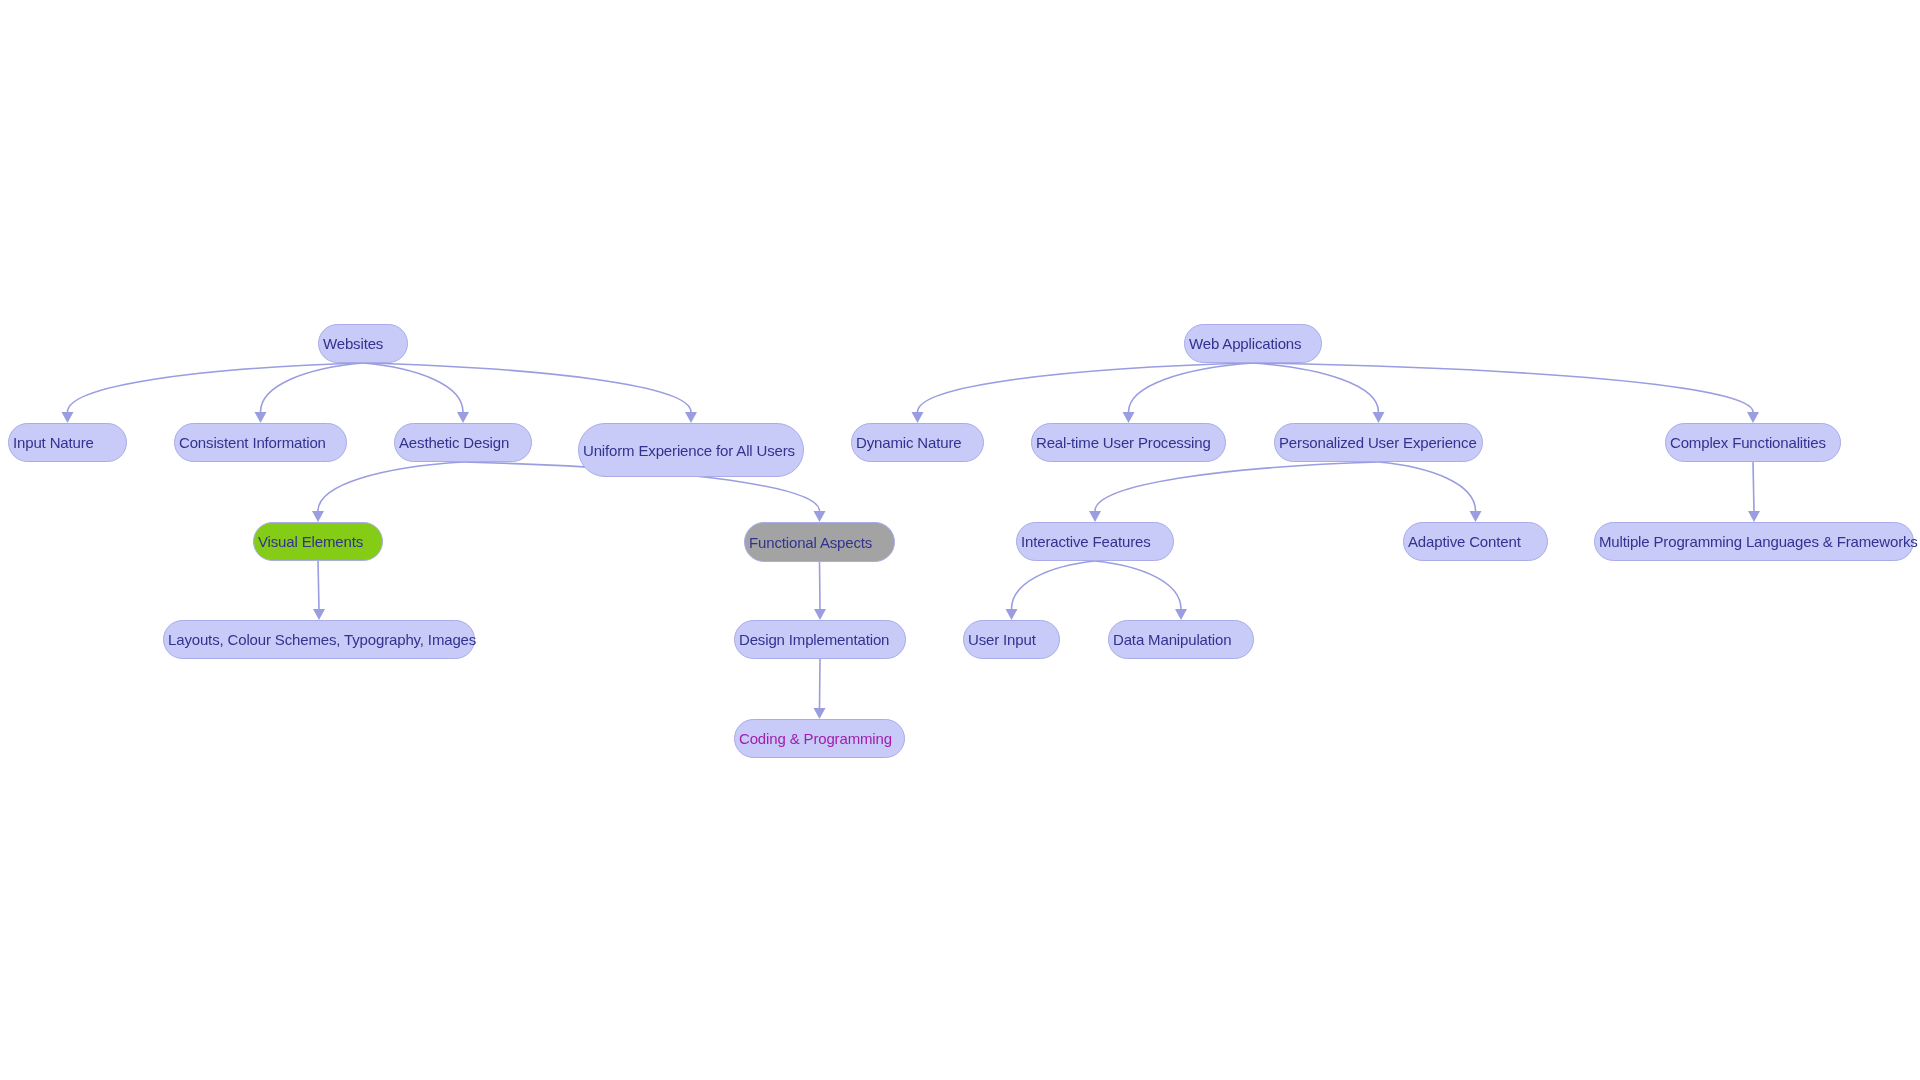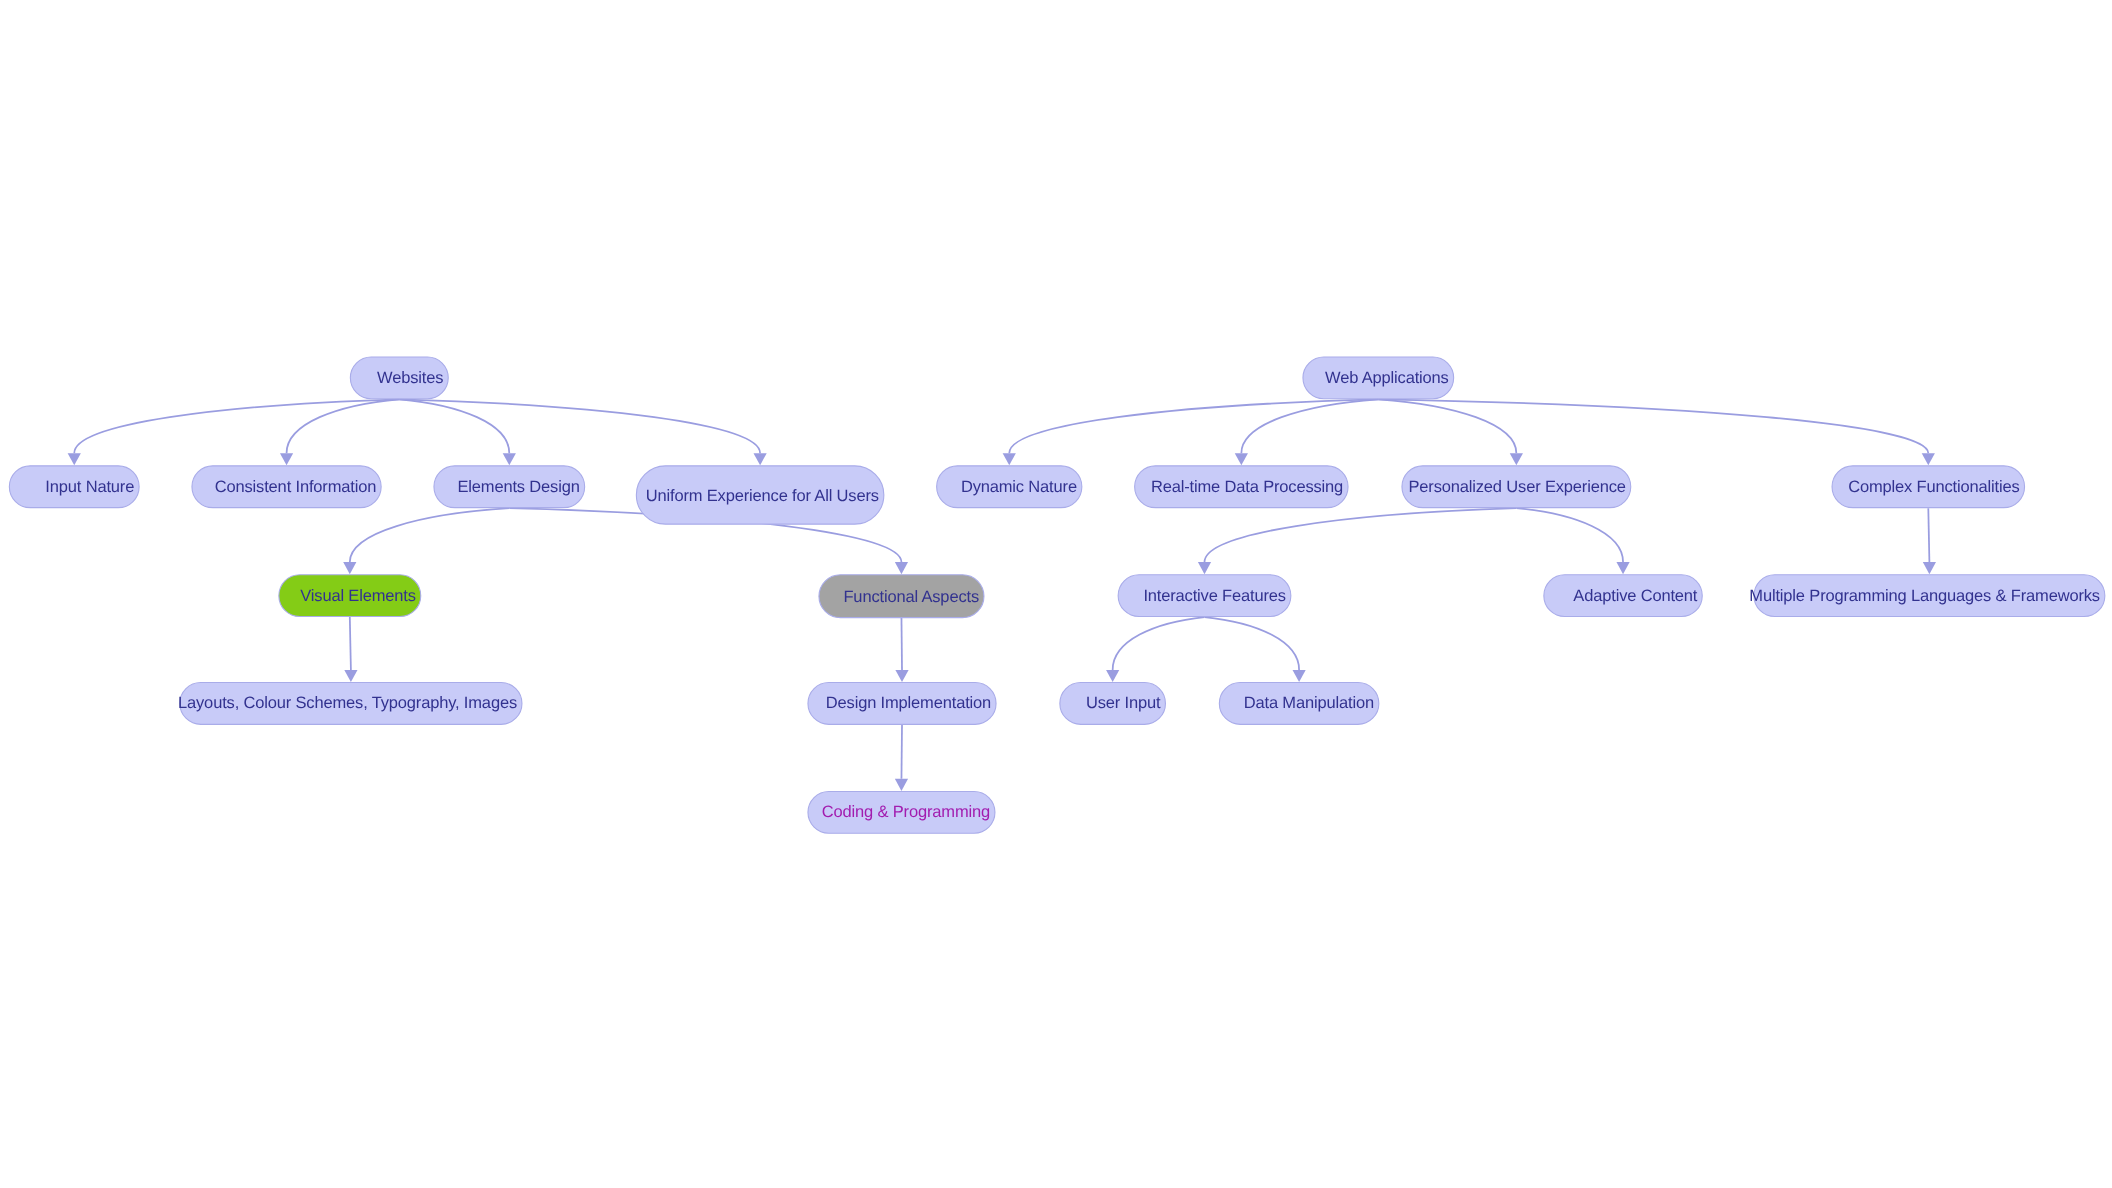--- a/index.html
+++ b/index.html
@@ -26,21 +26,21 @@
     top: 0;
     width: 1920px;
     height: 1080px;
     pointer-events: none;
   }
   .mm-node {
     position: absolute;
     box-sizing: border-box;
     display: flex;
     align-items: center;
-    justify-content: flex-end;
+    justify-content: flex-start;
     background: #c8cbf8;
     border: 1.1px solid #a9ace9;
     border-radius: 999px;
     color: #32328f;
     font-family: "Liberation Sans", sans-serif;
     font-size: 15px;
     line-height: 1;
     white-space: nowrap;
     letter-spacing: -0.15px;
     z-index: 2;
@@ -99,30 +99,30 @@
       <div class="mm-node" style="left: 1184px; top: 324px; width: 138px; height: 39px; background: rgb(200, 203, 248); border-color: rgb(169, 172, 233); color: rgb(50, 50, 143);">
         <span class="mm-label">Web Applications</span>
       </div>
       <div class="mm-node" style="left: 8px; top: 423px; width: 119px; height: 39px; background: rgb(200, 203, 248); border-color: rgb(169, 172, 233); color: rgb(50, 50, 143);">
         <span class="mm-label">Input Nature</span>
       </div>
       <div class="mm-node" style="left: 174px; top: 423px; width: 173px; height: 39px; background: rgb(200, 203, 248); border-color: rgb(169, 172, 233); color: rgb(50, 50, 143);">
         <span class="mm-label">Consistent Information</span>
       </div>
       <div class="mm-node" style="left: 394px; top: 423px; width: 138px; height: 39px; background: rgb(200, 203, 248); border-color: rgb(169, 172, 233); color: rgb(50, 50, 143);">
-        <span class="mm-label">Elements Design</span>
+        <span class="mm-label">Aesthetic Design</span>
       </div>
       <div class="mm-node" style="left: 578px; top: 423px; width: 226px; height: 54px; background: rgb(200, 203, 248); border-color: rgb(169, 172, 233); color: rgb(50, 50, 143);">
         <span class="mm-label">Uniform Experience for All Users</span>
       </div>
       <div class="mm-node" style="left: 851px; top: 423px; width: 133px; height: 39px; background: rgb(200, 203, 248); border-color: rgb(169, 172, 233); color: rgb(50, 50, 143);">
         <span class="mm-label">Dynamic Nature</span>
       </div>
       <div class="mm-node" style="left: 1031px; top: 423px; width: 195px; height: 39px; background: rgb(200, 203, 248); border-color: rgb(169, 172, 233); color: rgb(50, 50, 143);">
-        <span class="mm-label">Real-time Data Processing</span>
+        <span class="mm-label">Real-time User Processing</span>
       </div>
       <div class="mm-node" style="left: 1274px; top: 423px; width: 209px; height: 39px; background: rgb(200, 203, 248); border-color: rgb(169, 172, 233); color: rgb(50, 50, 143);">
         <span class="mm-label">Personalized User Experience</span>
       </div>
       <div class="mm-node" style="left: 1665px; top: 423px; width: 176px; height: 39px; background: rgb(200, 203, 248); border-color: rgb(169, 172, 233); color: rgb(50, 50, 143);">
         <span class="mm-label">Complex Functionalities</span>
       </div>
       <div class="mm-node" style="left: 253px; top: 522px; width: 130px; height: 39px; background: #84cc16; border-color: rgb(169, 172, 233); color: rgb(50, 50, 143);">
         <span class="mm-label">Visual Elements</span>
       </div>

